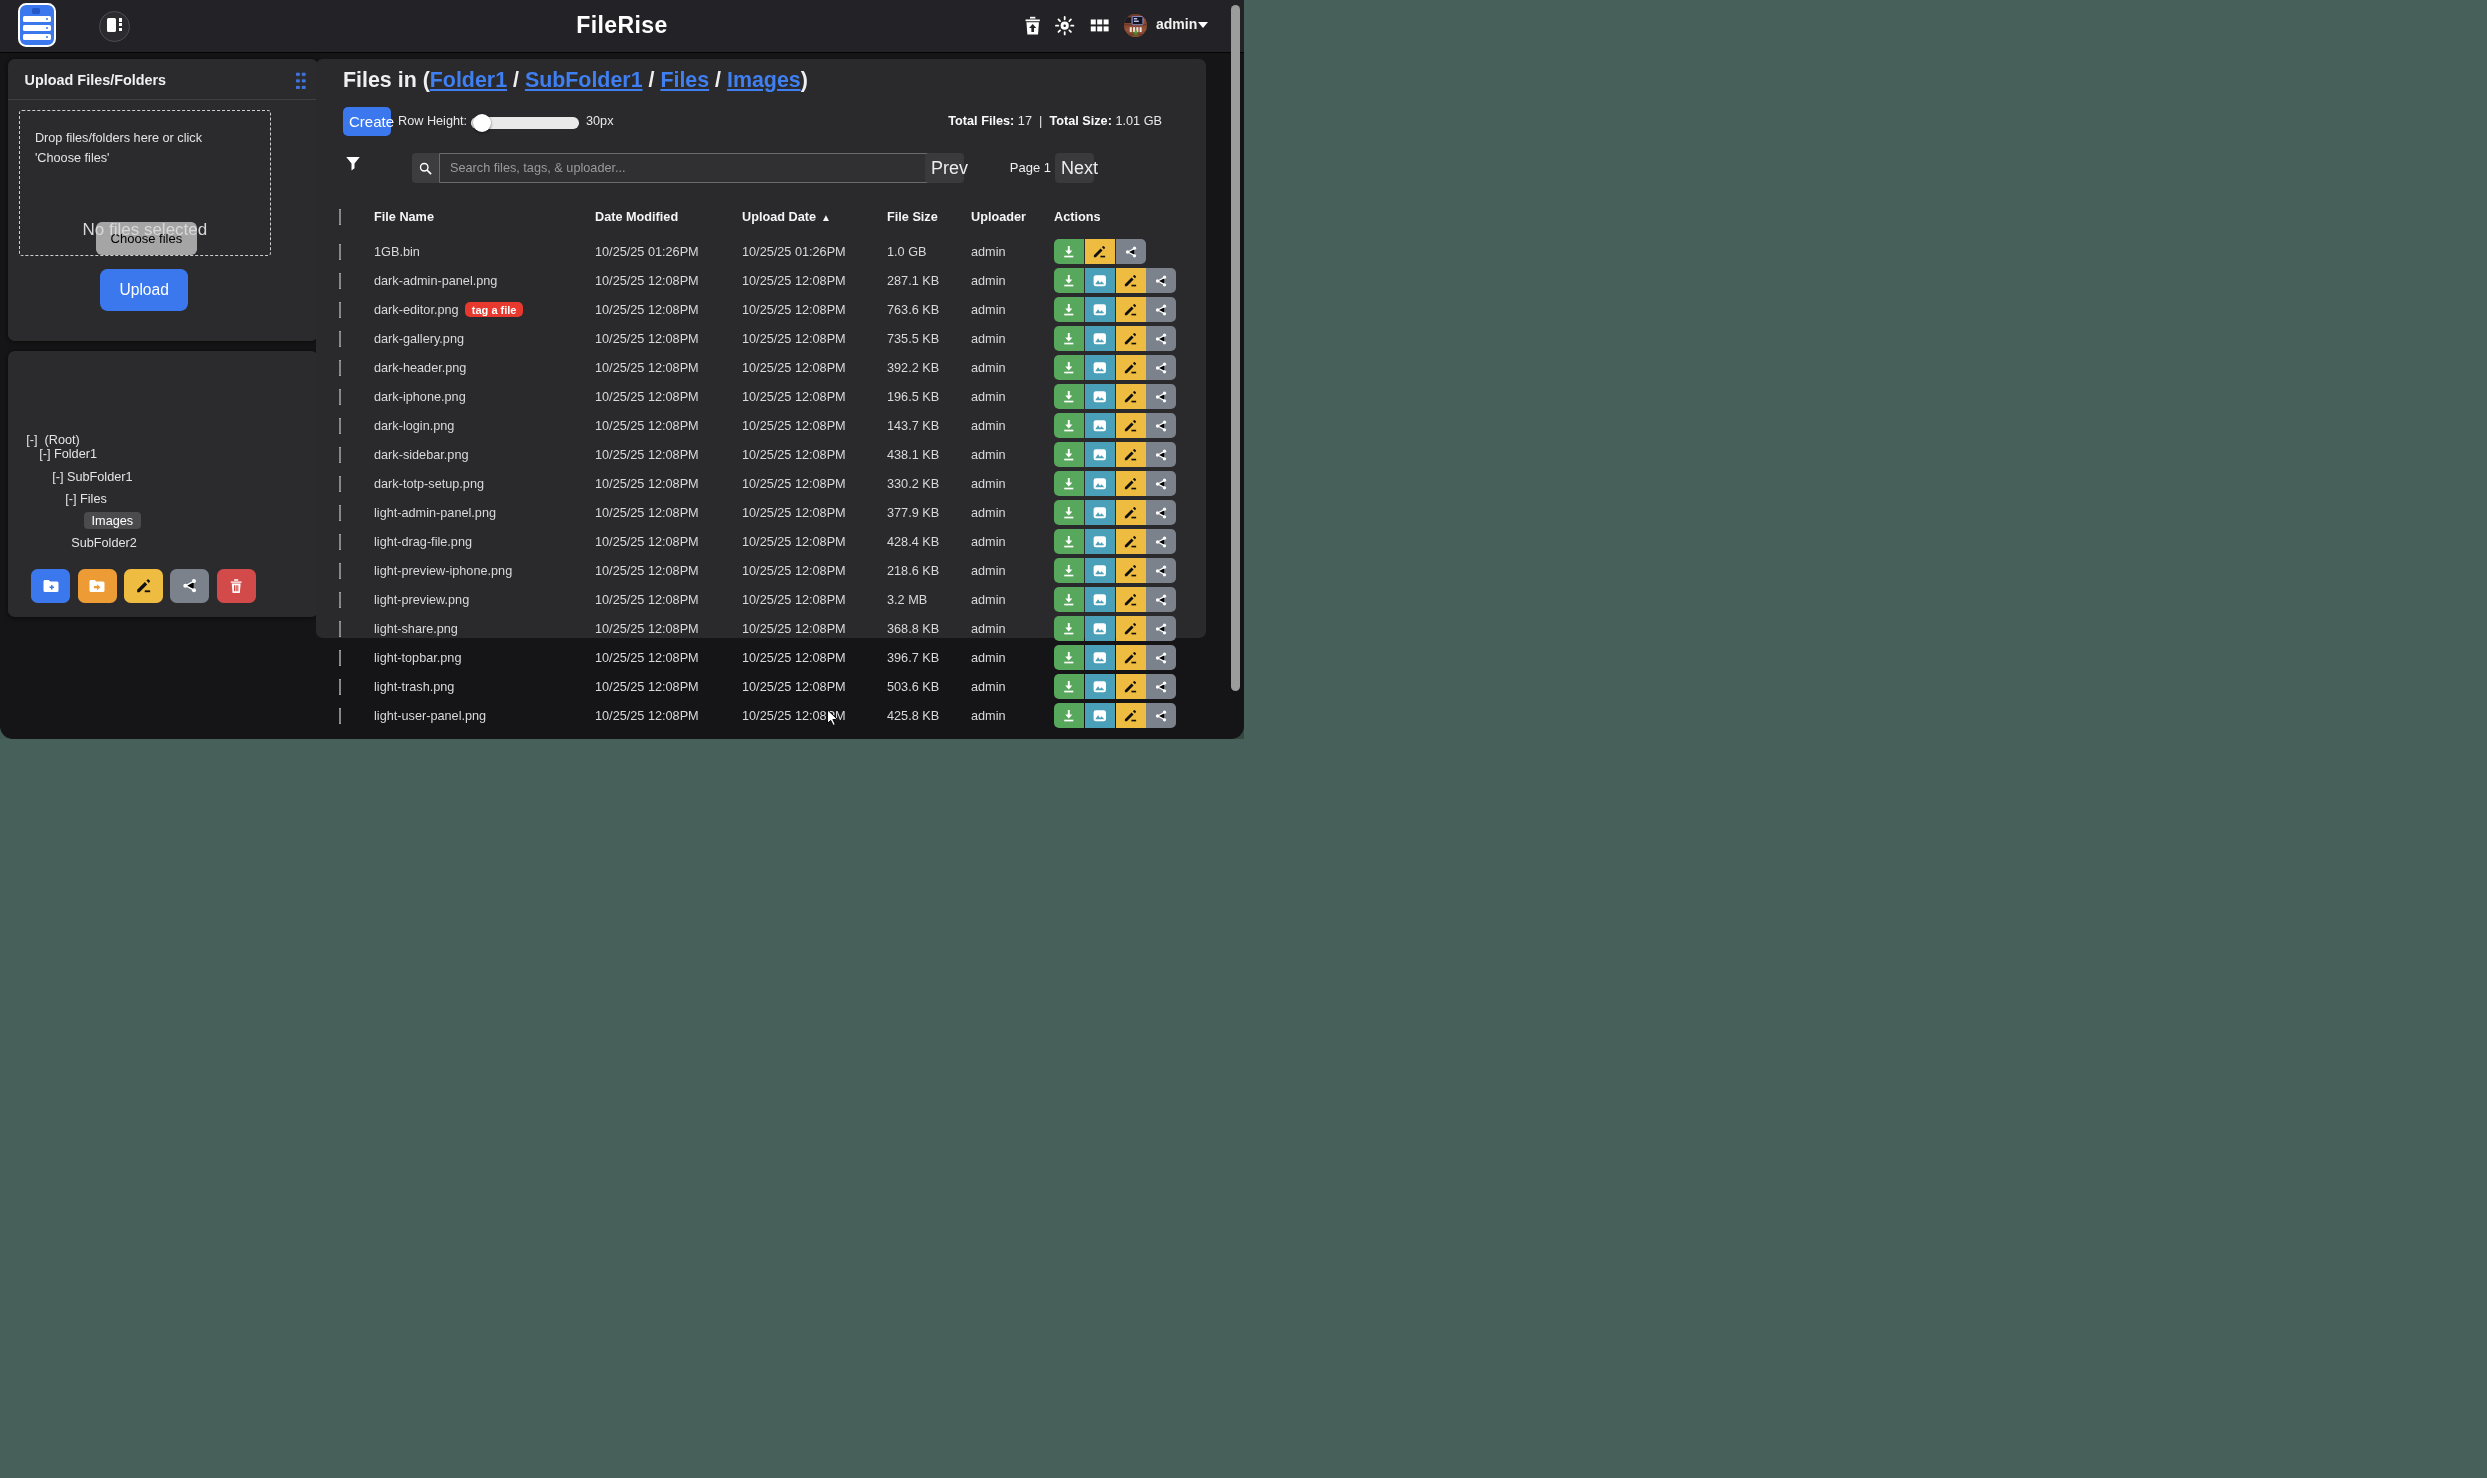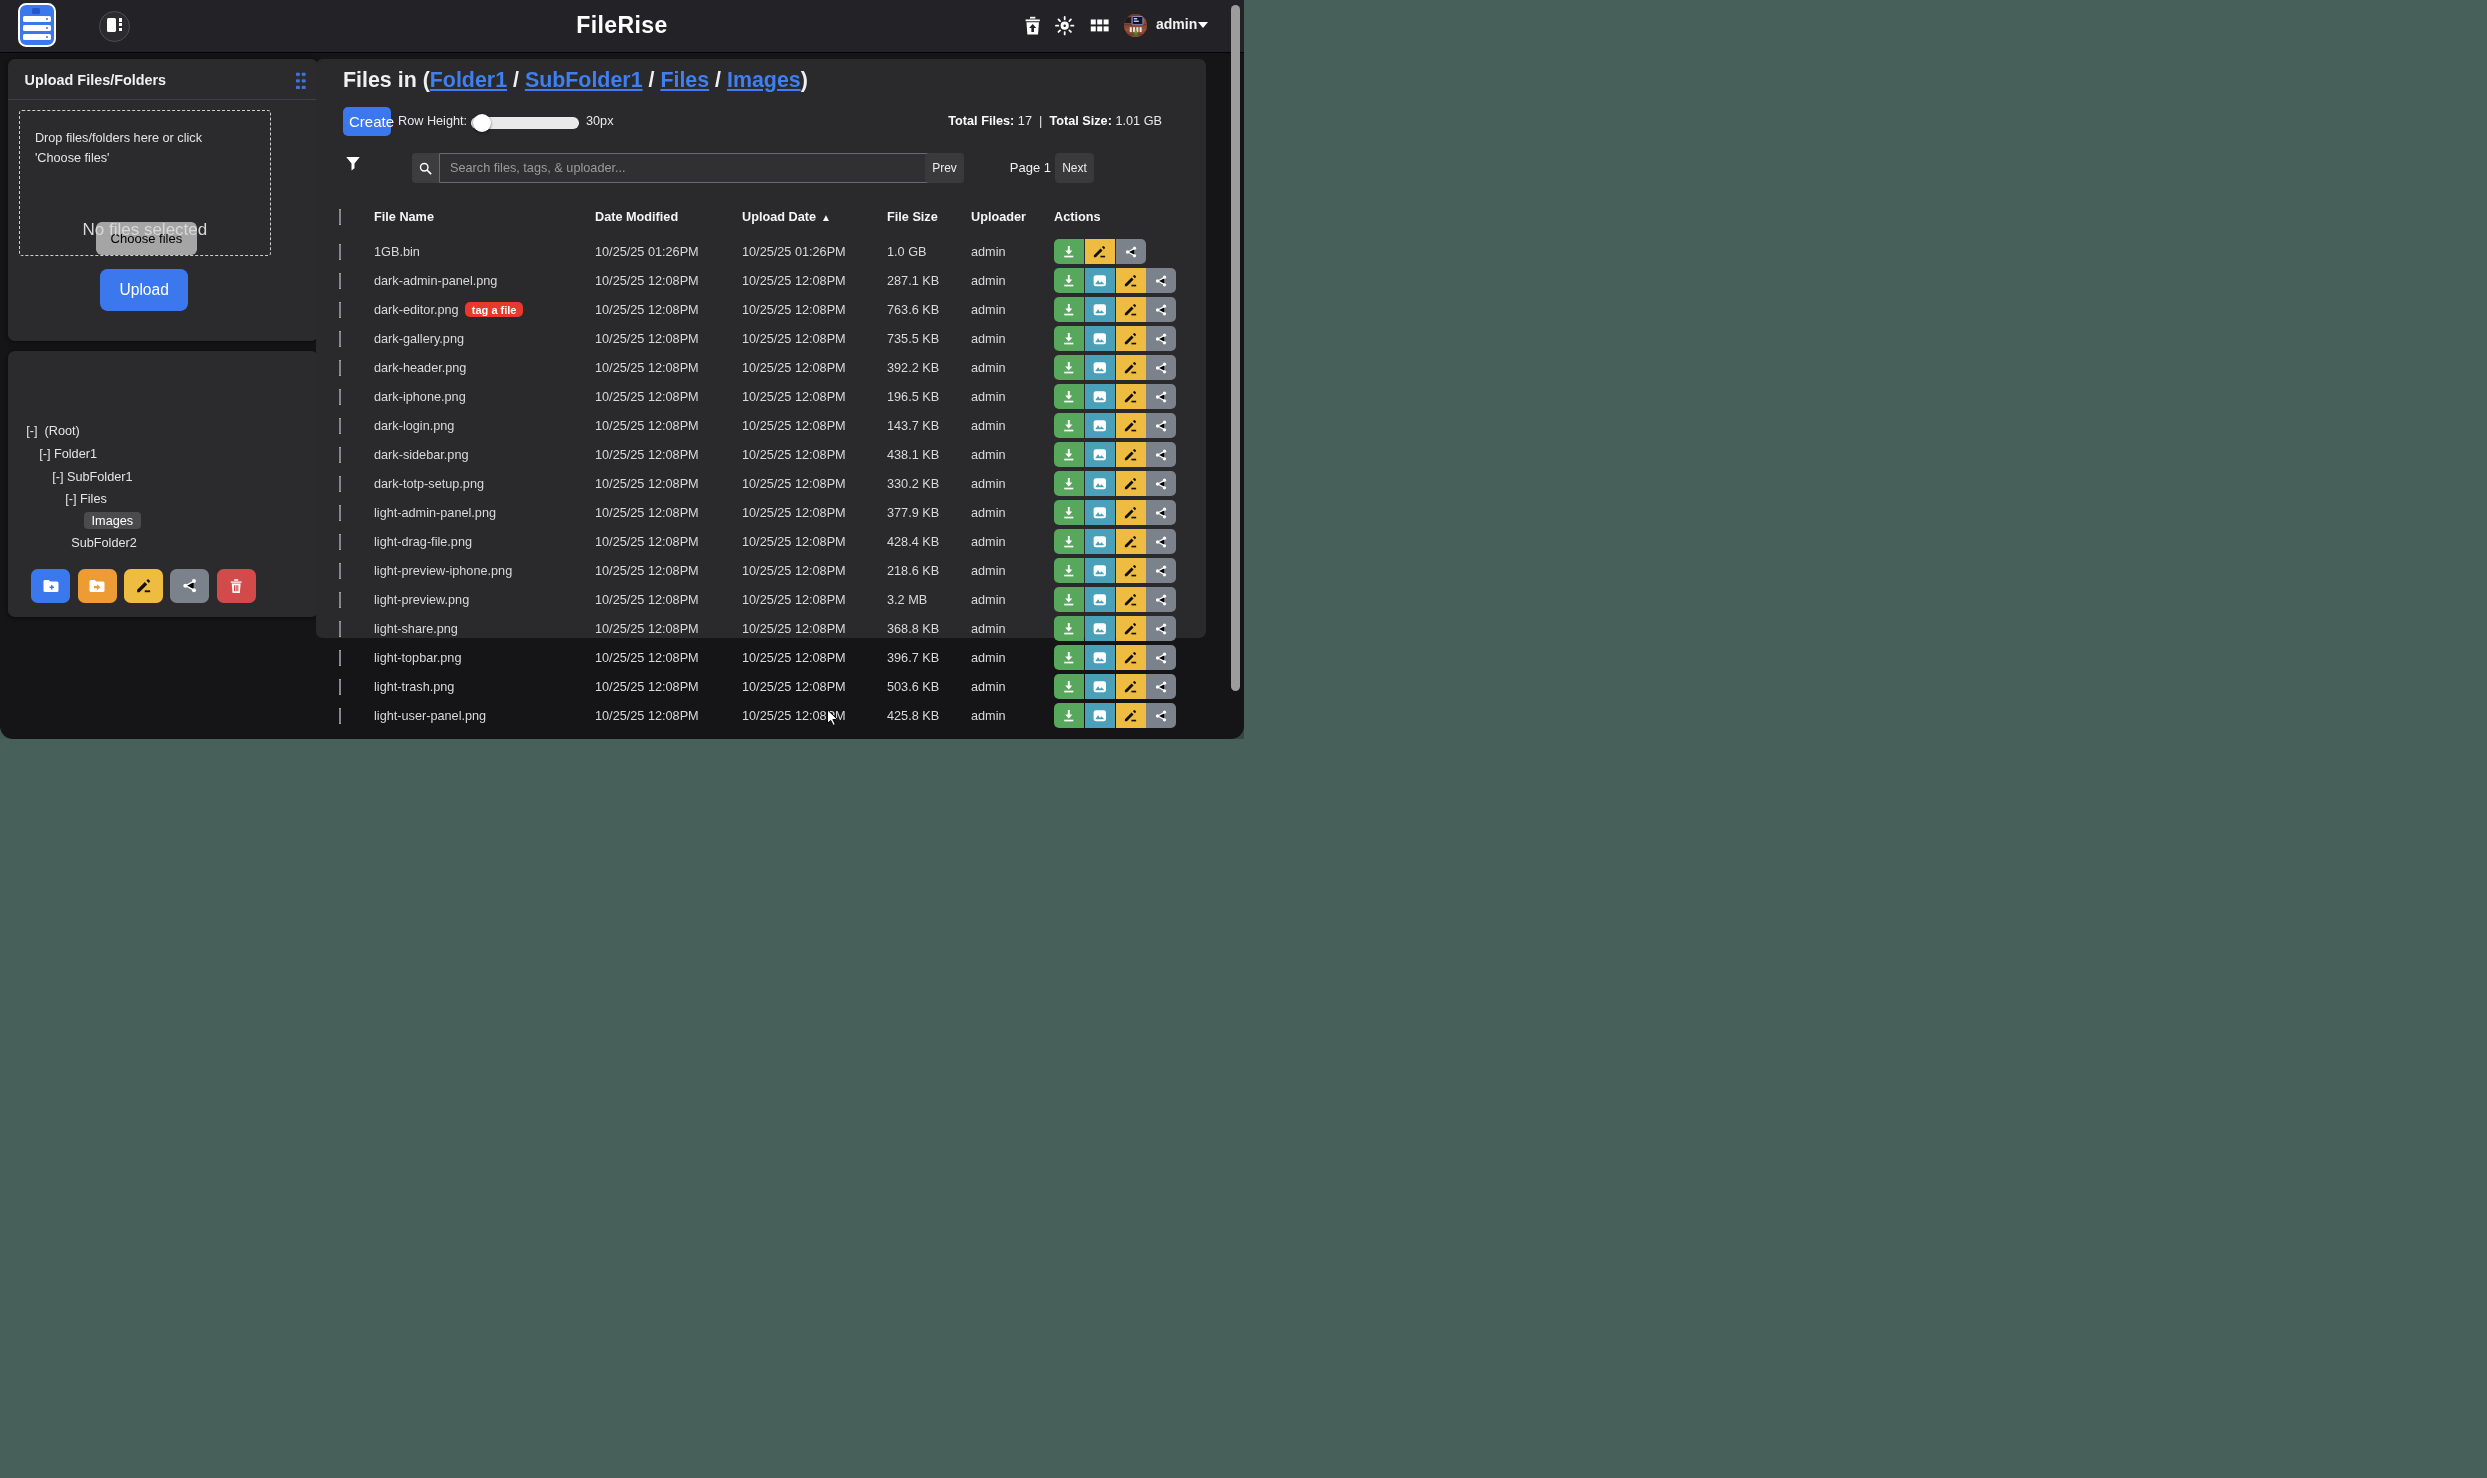--- a/index.html
+++ b/index.html
@@ -81,21 +81,21 @@
   .totals b{color:#fafafa;}
 
   .funnel{position:absolute;left:28px;top:95px;width:18px;height:18px;}
   .searchwrap{position:absolute;left:48px;top:94px;width:545px;height:30px;display:flex;padding-left:48px;}
   .mag-box{width:27px;height:100%;background:#3d3d40;border-radius:4.1px 0 0 4.1px;
            display:flex;align-items:center;justify-content:center;}
   .searchwrap input{flex:1;background:#303033;border:0.8px solid #6a6a6e;border-radius:0 4.1px 4.1px 0;
                     color:#e6e6e6;font-size:12.7px;padding:0 10px;font-family:inherit;outline:none;}
   .searchwrap input::placeholder{color:#9a9a9a;}
   .pg-btn{position:absolute;top:94px;width:39px;height:30px;background:#3a3a3d;border:none;border-radius:4.1px;
-          color:#ececec;font-size:12px;font-family:inherit;}
+          color:#ececec;font-size:18px;font-family:inherit;}
   .pg-label{position:absolute;top:101px;left:661px;width:132px;text-align:center;font-size:13px;color:#f0f0f0;}
 
   .thead,.trow{position:absolute;left:0;width:100%;display:grid;
        grid-template-columns:35px 221px 147px 145px 84px 83px 1fr;align-items:center;
        padding-left:23px;box-sizing:border-box;}
   .thead{top:146px;height:23px;font-weight:bold;font-size:12.7px;color:#f5f5f5;}
   .rows{position:absolute;left:0;top:178px;width:100%;}
   .trow{position:relative;height:29px;font-size:12.7px;color:#d9d9d9;}
   .cbx{width:12.3px;height:12.3px;background:#fff;border:1.6px solid #85858a;border-radius:3.3px;box-sizing:content-box;}
   .namecell{display:flex;align-items:center;gap:6.6px;overflow:hidden;white-space:nowrap;}
@@ -197,21 +197,21 @@
         <span>'Choose files'</span>
       </div>
       <button class="choose-btn">Choose files</button>
       <div class="nofiles">No files selected</div>
     </div>
     <button class="upload-btn">Upload</button>
   </div>
 
   <div class="card folder-card">
     <div class="tree" id="tree">
-          <div class="tree-item" style="left: 18px; top: 12px;">[-]  (Root)</div>
+          <div class="tree-item" style="left: 18px; top: 21px;">[-]  (Root)</div>
           <div class="tree-item" style="left: 31px; top: 35px;">[-] Folder1</div>
           <div class="tree-item" style="left: 44px; top: 58px;">[-] SubFolder1</div>
           <div class="tree-item" style="left: 57px; top: 80px;">[-] Files</div>
           <div class="tree-item sel" style="left: 76px; top: 100px;">Images</div>
           <div class="tree-item" style="left: 63px; top: 124px;">SubFolder2</div>
         </div>
     <div class="fbtns">
       <button class="fbtn bg-blue">
         <svg width="18" height="18" viewBox="0 0 24 24">
               <path fill="#fff" d="M2 6c0-1.1.9-2 2-2h5l2 2h9a2 2 0 012 2v10a2 2 0 01-2 2H4a2 2 0 01-2-2V6z"></path>

